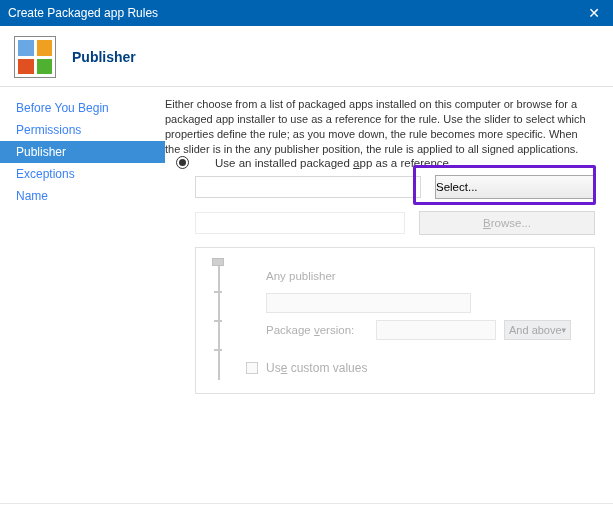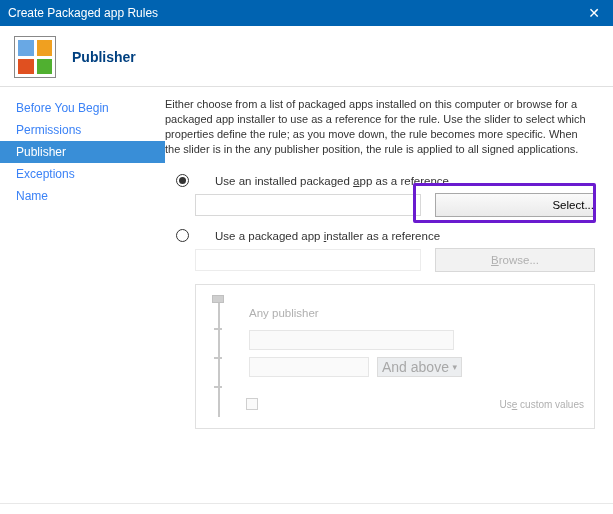--- a/index.html
+++ b/index.html
@@ -8,40 +8,40 @@
     .titlebar .close { margin-left: auto; width: 38px; height: 26px; display: flex; align-items: center; justify-content: center; font-size: 14px; }
     .header { display: flex; align-items: center; padding: 10px 14px 8px 14px; border-bottom: 1px solid #e0e0e0; }
     .app-icon { width: 42px; height: 42px; border: 1px solid #888; padding: 3px; display: grid; grid-template-columns: 1fr 1fr; grid-template-rows: 1fr 1fr; gap: 3px; }
     .app-icon div:nth-child(1){background:#69a8e4;} .app-icon div:nth-child(2){background:#f0a020;} .app-icon div:nth-child(3){background:#e05020;} .app-icon div:nth-child(4){background:#50b030;}
     .header-title { font-size: 14px; font-weight: 600; color: #004080; margin-left: 16px; }
     .body { display: flex; height: 416px; }
     .sidebar { width: 165px; padding: 10px 0; }
     .nav-item { font-size: 12px; color: #3b82f6; padding: 4px 16px; cursor: pointer; }
     .nav-item.active { background: #398ed7; color: #fff; }
     .content { flex: 1; padding: 10px 18px 0 0; }
-    .intro { font-size: 11px; color: #333; line-height: 1.35; margin-bottom: 18px; }
+    .intro { font-size: 11px; color: #333; line-height: 1.35; }
     .opt-row { display: flex; align-items: center; font-size: 11.5px; color: #333; margin-bottom: 6px; gap: 18px; }
     .radio { width: 13px; height: 13px; border: 1px solid #333; border-radius: 50%; margin: 0 8px 0 11px; position: relative; }
     .radio.checked::after { content:""; position:absolute; width:7px; height:7px; background:#333; border-radius:50%; top:2px; left:2px; }
     .ref-row { display:flex; margin: 6px 0 12px 30px; gap: 14px; align-items:center; }
     .ref-input { flex:1; height:22px; border:1px solid #d8d8d8; background:#fff; }
-    .select-btn { width:160px; height:24px; border:1px solid #a8a8a8; background:linear-gradient(#fafafa,#eaeaea); font-size:11.5px; text-align:right; line-height:22px; }
-    .browse-btn { width:160px; height:24px; border:1px solid #d8d8d8; background:#f2f2f2; color:#b0b0b0; font-size:11.5px; text-align:center; line-height:22px; }
+    .select-btn { width:160px; height:24px; border:1px solid #a8a8a8; background:linear-gradient(#fafafa,#eaeaea); font-size:11.5px; text-align:left; line-height:22px; }
+    .browse-btn { width:176px; height:24px; border:1px solid #d8d8d8; background:#f2f2f2; color:#b0b0b0; font-size:11.5px; text-align:center; line-height:22px; }
     .highlight-box { position:absolute; border:3px solid #6a1bcf; border-radius:2px; pointer-events:none; }
     .prop-box { border:1px solid #e0e0e0; margin:8px 0 0 30px; padding:14px 10px 18px 10px; position:relative; }
     .slider-col { position:absolute; left:18px; top:14px; width:20px; height:130px; }
     .slider-track { position:absolute; left:4px; top:0; width:2px; height:118px; background:#c8c8c8; }
     .slider-tick { position:absolute; left:0; width:8px; height:1.5px; background:#c8c8c8; }
     .slider-knob { position:absolute; left:-2px; top:-4px; width:12px; height:8px; background:#cfcfcf; border:1px solid #c0c0c0; }
-    .prop-row { display:flex; align-items:center; margin-left:43px; height:27px; font-size:11.5px; color:#b0b0b0; }
+    .prop-row { display:flex; align-items:center; margin-left:60px; height:27px; font-size:11.5px; color:#b0b0b0; }
     .prop-label { width:110px; }
     .prop-input { width:120px; height:20px; border:1px solid #e6e6e6; background:#fafafa; }
-    .prop-combo { width:85px; height:20px; border:1px solid #dcdcdc; background:#eceef0; color:#a8a8a8; font-size:14px; padding-left:4px; line-height:18px; margin-left:8px; position:relative; }
+    .prop-combo { width:67px; height:20px; border:1px solid #dcdcdc; background:#eceef0; color:#a8a8a8; font-size:11px; padding-left:4px; line-height:18px; margin-left:8px; position:relative; }
     .prop-combo::after { content:"▾"; position:absolute; right:4px; font-size:9px; color:#a8a8a8; }
-    .chk-row { margin:18px 0 0 40px; display:flex; align-items:center; font-size:10px; color:#b0b0b0;justify-content:space-between; }
+    .chk-row { margin:18px 0 0 40px; display:flex; align-items:center; font-size:12px; color:#b0b0b0; }
     .chk { width:12px; height:12px; border:1px solid #cfcfcf; margin-right:8px; background:#fafafa; }
     .footer { display:flex; justify-content:flex-end; gap:6px; padding:10px 18px; border-top:1px solid #e8e8e8; }
     .u { text-decoration: underline; }
   </style>
 </head>
 <body>
 
 <div class="titlebar">
   <span>Create Packaged app Rules</span>
   <div class="close">✕</div>
@@ -72,24 +72,20 @@
     <div class="opt-row">
       <span class="radio checked"></span>
       <span><span>Use an installed packaged </span><span class="u">a</span><span>pp as a reference</span></span>
     </div>
     <div class="ref-row" style="position:relative;">
       <div class="ref-input"></div>
       <div class="select-btn">Select...</div>
       <div class="highlight-box" style="left:218px; top:-10px; width:183px; height:40px;"></div>
     </div>
 
-    <div class="opt-row">
-      <span class="radio"></span>
-      <span><span>Use a packaged app </span><span class="u">i</span><span>nstaller as a reference</span></span>
-    </div>
     <div class="ref-row">
       <div class="ref-input" style="border-color:#ececec;"></div>
       <div class="browse-btn"><span class="u">B</span>rowse...</div>
     </div>
 
     <div class="prop-box">
       <div class="slider-col">
         <div class="slider-track"></div>
         <div class="slider-tick" style="top:0"></div>
         <div class="slider-tick" style="top:29px"></div>
@@ -97,20 +93,21 @@
         <div class="slider-tick" style="top:87px"></div>
         <div class="slider-knob"></div>
       </div>
       <div class="prop-row">
           <span class="prop-label">Any publisher</span>
         </div>
       <div class="prop-row">
         <div class="prop-input" style="width:205px;"></div>
       </div>
       <div class="prop-row">
+        <span class="prop-label"><span>Package </span><span class="u">v</span><span>ersion:</span></span>
         <div class="prop-input"></div>
         <div class="prop-combo">And above</div>
       </div>
       <div class="chk-row">
         <span class="chk"></span>
         <span><span>Us</span><span class="u">e</span><span> custom values</span></span>
       </div>
     </div>
   </div>
 </div>

